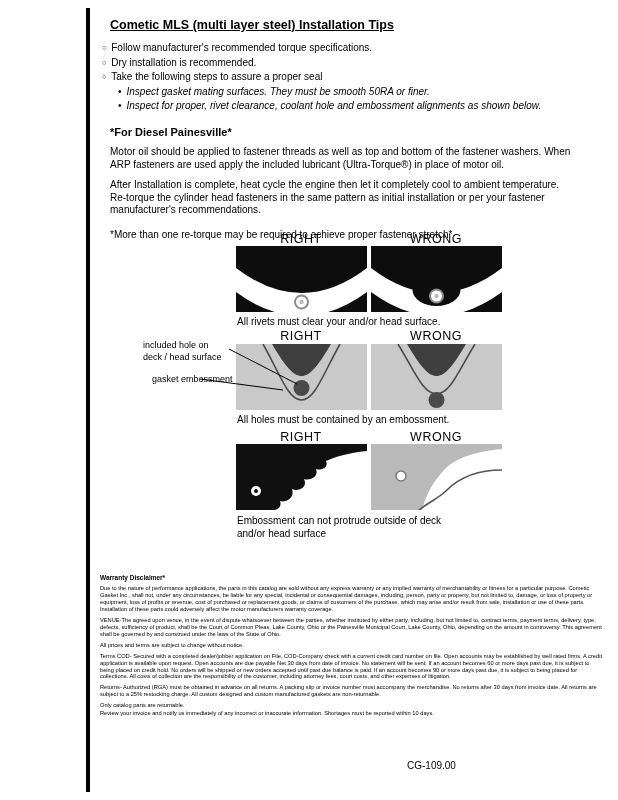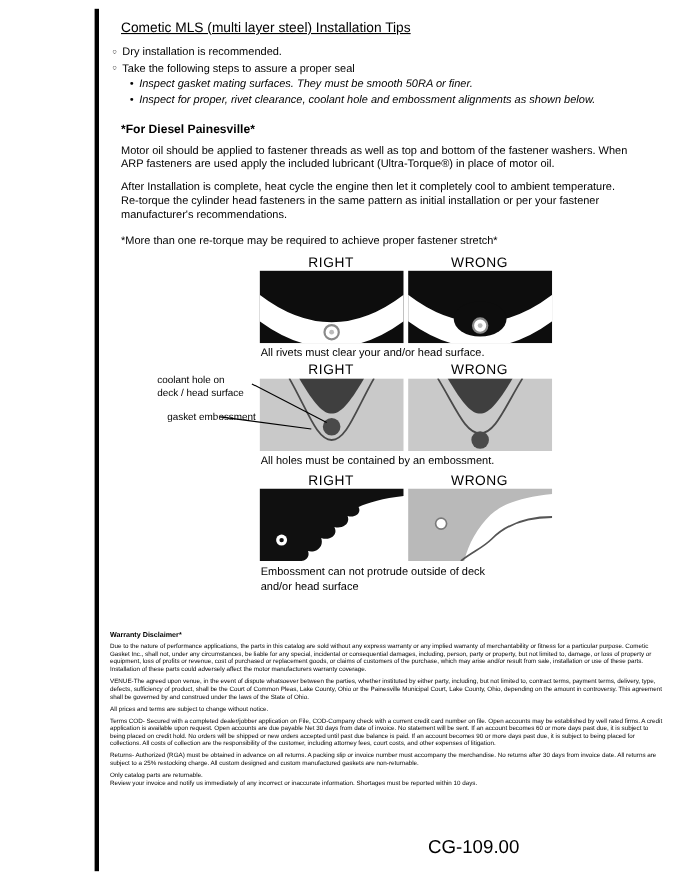--- a/index.html
+++ b/index.html
@@ -6,21 +6,21 @@
   html,body { margin:0; padding:0; }
   body {
     width:618px; height:800px; position:relative; overflow:hidden;
     background:#ffffff; color:#000;
     font-family:"Liberation Sans", sans-serif;
   }
   .left-rule { position:absolute; left:86px; top:8px; width:4px; height:784px; background:#000; }
 
   
   .top-text { position:absolute; left:102px; top:18px; width:478px; }
-  .title { font-size:12.5px; font-weight:normal; text-decoration:underline; margin:0 0 9px 8px; }
+  .title { font-size:12.5px; font-weight:bold; text-decoration:underline; margin:0 0 9px 8px; }
   ul.tips { list-style:none; margin:0; padding:0; font-size:10px; }
   .tips > li { margin:1.5px 0; line-height:1.3; }
   .tips > li::before { content:"○"; font-size:7px; margin-right:5px; vertical-align:1px; }
   ul.subtips { list-style:none; margin:1px 0 0 0; padding-left:16px; font-size:10px;font-style:italic; }
   .subtips > li { margin:1.5px 0; line-height:1.3; }
   .subtips > li::before { content:"•"; margin-right:5px; }
   .diesel-heading { font-size:11px; font-weight:bold; margin:14px 0 0 8px; }
   .para { font-size:10px; line-height:1.25; margin:8px 0 0 8px; width:468px; }
   .note { margin-top:12px; }
 
@@ -39,30 +39,31 @@
   .co-coolant { left:43px; top:108px; white-space:pre-line; }
   .co-emboss { left:20px; top:142px;margin-left:32px; }
   .callout-lines { position:absolute; left:0; top:0; pointer-events:none; }
 
   
   .disclaimer { position:absolute; left:100px; top:574px; width:502px; }
   .disc-heading { font-size:6.5px; font-weight:bold; margin:0 0 4px 0; }
   .disc-p { font-size:5.7px; line-height:1.22; margin:0 0 4px 0; }
   .disc-p.tight { margin-bottom:1px; }
 
-  .footer-code { position:absolute; left:389px; top:760px; font-size:17px; }
+  .footer-code { position:absolute; left:407px; top:760px; font-size:10px; }
 </style>
 </head>
 <body>
 
 <div class="left-rule"></div>
 
 <div class="top-text">
   <h1 class="title">Cometic MLS (multi layer steel) Installation Tips</h1>
   <ul class="tips">
+    <li><span>Follow manufacturer's recommended torque specifications.</span></li>
     <li><span>Dry installation is recommended.</span></li>
     <li><span>Take the following steps to assure a proper seal</span>
       <ul class="subtips">
         <li><span>Inspect gasket mating surfaces.  They must be smooth 50RA or finer.</span></li>
         <li><span>Inspect for proper, rivet clearance, coolant hole and embossment alignments as shown below.</span></li>
       </ul>
     </li>
   </ul>
   <h2 class="diesel-heading">*For Diesel Painesville*</h2>
   <p class="para">Motor oil should be applied to fastener threads as well as top and bottom of the fastener washers. When ARP fasteners are used apply the included lubricant (Ultra-Torque®) in place of motor oil.</p>
@@ -104,21 +105,21 @@
     </svg>
   </div>
   <div class="panel p-right pr2">
     <svg viewBox="0 0 131 66">
       <rect width="131" height="66" fill="#c9c9c9"></rect>
       <path d="M36,0 C50,24 58,32 65.5,32 C73,32 81,24 95,0 Z" fill="#3f3f3f"></path>
       <path d="M27,0 C44,28 52,50 65.5,50 C79,50 87,28 104,0" fill="none" stroke="#4a4a4a" stroke-width="1.6"></path>
       <circle cx="65.5" cy="56" r="8" fill="#4a4a4a"></circle>
     </svg>
   </div>
-  <div class="callout co-coolant">coolant hole on
+  <div class="callout co-coolant">included hole on
 deck / head surface</div>
   <div class="callout co-emboss">gasket embossment</div>
   <svg class="callout-lines" width="505" height="318">
     <line x1="129" y1="117" x2="197" y2="152" stroke="#000" stroke-width="1"></line>
     <line x1="100" y1="147" x2="183" y2="158" stroke="#000" stroke-width="1"></line>
   </svg>
   <div class="caption cap2">All holes must be contained by an embossment.</div>
 
   <div class="fig-label r3 lab-right">RIGHT</div>
   <div class="fig-label r3 lab-wrong">WRONG</div>

